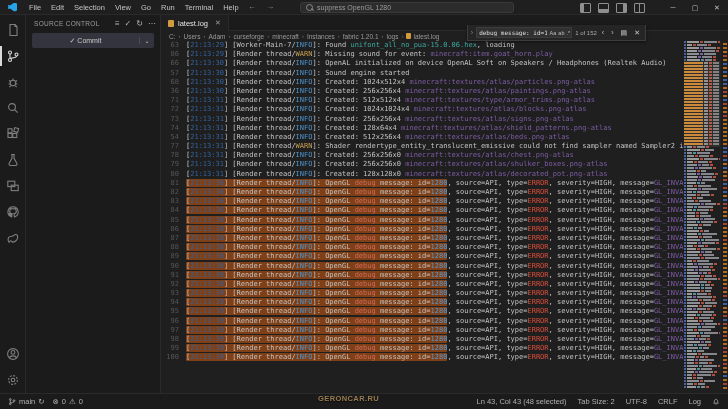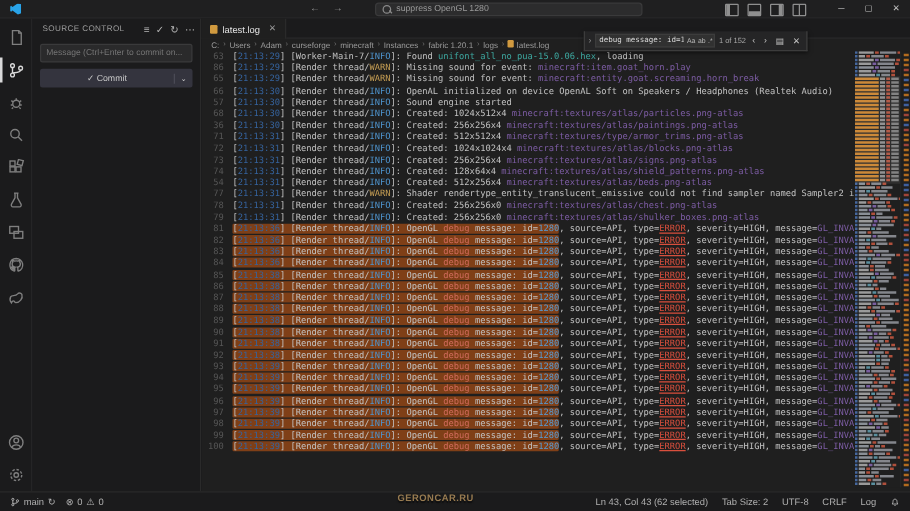--- a/index.html
+++ b/index.html
@@ -51,21 +51,21 @@
   .tab .tlabel{font-size:7.5px;color:#e4e4e4;}
   .tab .tclose{font-size:7px;color:#9a9a9a;margin-left:3px;}
   .breadcrumb{height:10px;display:flex;align-items:center;padding-left:8px;font-size:6.5px;color:#9a9a9a;gap:3px;white-space:nowrap;}
   .breadcrumb .sep{color:#6e6e6e;font-size:6px;}
   .bc-ficon{width:5px;height:6px;background:#d19a3f;border-radius:1px;display:inline-block;margin-right:2px;}
   
   .logwrap{position:absolute;left:0;top:26px;width:523px;height:349px;overflow:hidden;}
   .row{white-space:pre;font-family:"DejaVu Sans Mono",monospace;font-size:7px;line-height:9.2px;height:9.2px;}
   .g{display:inline-block;width:18px;margin-right:7px;text-align:right;color:#565656;}
   .t{color:#c2c2c2;} .ts{color:#35639e;} .info{color:#4e94ce;} .warn{color:#c79f54;}
-  .link{color:#7e5da6;} .cyan{color:#3da8a0;} .dbg{color:#d16b5c;} .err{color:#d94f3d;text-decoration:underline;} .num{color:#569cd6;}
+  .link{color:#7e5da6;} .cyan{color:#3da8a0;} .dbg{color:#d16b5c;} .err{color:#d94f3d;} .num{color:#569cd6;}
   .match{background:rgba(224,95,16,.5);border-radius:1px;}
   
   .find{position:absolute;right:82px;top:10px;height:15px;background:#252526;border:1px solid #3c3c3c;border-top:none;
         box-shadow:0 1px 3px rgba(0,0,0,.5);display:flex;align-items:center;padding:0 3px;gap:3px;z-index:5;}
   .find .grip{color:#8a8a8a;font-size:7px;}
   .findinput{width:96px;height:11px;background:#313131;border:1px solid #3c3c3c;display:flex;align-items:center;box-sizing:border-box;}
   .findinput input{flex:1;min-width:0;background:transparent;border:none;outline:none;color:#dddddd;
         font-family:"DejaVu Sans Mono",monospace;font-size:6px;padding:0 2px;}
   .ftoggle{font-size:5.5px;color:#bdbdbd;padding:0 1px;flex:none;}
   .fcount{font-size:6px;color:#aaaaaa;white-space:nowrap;}
@@ -84,20 +84,30 @@
   .sb-right{display:flex;align-items:center;gap:11px;}
   .sb-item{display:flex;align-items:center;gap:3px;white-space:nowrap;}
   .watermark{position:absolute;left:318px;top:394px;font-size:7.5px;font-weight:bold;color:rgba(186,150,96,.8);
              letter-spacing:.4px;z-index:9;text-shadow:0 1px 1px rgba(0,0,0,.6);}
 </style>
 </head>
 <body>
 
 <div class="abs titlebar">
   <div class="vslogo"></div>
+  <div style="display:flex;">
+      <span class="menu">File</span>
+      <span class="menu">Edit</span>
+      <span class="menu">Selection</span>
+      <span class="menu">View</span>
+      <span class="menu">Go</span>
+      <span class="menu">Run</span>
+      <span class="menu">Terminal</span>
+      <span class="menu">Help</span>
+    </div>
   <div class="navarrows">← →</div>
   <div class="cmdcenter">
     <span class="mag"></span>
     <span>suppress OpenGL 1280</span>
   </div>
   <div class="layouticons">
     <span class="li l"></span>
     <span class="li b"></span>
     <span class="li r"></span>
     <span class="li g"></span>
@@ -184,21 +194,20 @@
 <div class="abs sidebar">
   <div class="sc-header">
     <span class="sc-title">SOURCE CONTROL</span>
     <span class="sc-icons">
         <span>≡</span>
         <span>✓</span>
         <span>↻</span>
         <span>⋯</span>
       </span>
   </div>
-  <input class="sc-msg" placeholder="Message (Ctrl+Enter to commit on..." style="">
   <div class="commit">
     <span class="main"><span>✓</span> <span>Commit</span></span>
     <span class="dd">⌄</span>
   </div>
 </div>
 
 <div class="abs editorgroup">
   <div class="tabbar">
     <div class="tab">
       <span class="ficon"></span>
@@ -223,33 +232,33 @@
       <span class="sep">›</span>
       <span>logs</span>
       <span class="sep">›</span>
       <span><span class="bc-ficon"></span>latest.log</span>
     </div>
 
   <div class="logwrap">
     <div>
         <div class="row"><span class="g">63</span><span class="t">[</span><span class="ts">21:13:29</span><span class="t">] [</span><span class="t">Worker-Main-7</span><span class="t">/</span><span class="info">INFO</span><span class="t">]: </span><span class="t">Found </span><span class="cyan">unifont_all_no_pua-15.0.06.hex</span><span class="t">, loading</span></div>
         <div class="row"><span class="g">86</span><span class="t">[</span><span class="ts">21:13:29</span><span class="t">] [</span><span class="t">Render thread</span><span class="t">/</span><span class="warn">WARN</span><span class="t">]: </span><span class="t">Missing sound for event: </span><span class="link">minecraft:item.goat_horn.play</span></div>
-        <div class="row"><span class="g">65</span><span class="t">[</span><span class="ts">21:13:29</span><span class="t">] [</span><span class="t">Render thread</span><span class="t">/</span><span class="warn">WARN</span><span class="t">]: </span><span class="t">Missing sound for event: </span><span class="link">minecraft:entity.goat.screaming.horn_break</span></div>
         <div class="row"><span class="g">66</span><span class="t">[</span><span class="ts">21:13:30</span><span class="t">] [</span><span class="t">Render thread</span><span class="t">/</span><span class="info">INFO</span><span class="t">]: </span><span class="t">OpenAL initialized on device OpenAL Soft on Speakers / Headphones (Realtek Audio)</span></div>
         <div class="row"><span class="g">57</span><span class="t">[</span><span class="ts">21:13:30</span><span class="t">] [</span><span class="t">Render thread</span><span class="t">/</span><span class="info">INFO</span><span class="t">]: </span><span class="t">Sound engine started</span></div>
         <div class="row"><span class="g">68</span><span class="t">[</span><span class="ts">21:13:30</span><span class="t">] [</span><span class="t">Render thread</span><span class="t">/</span><span class="info">INFO</span><span class="t">]: </span><span class="t">Created: 1024x512x4 </span><span class="link">minecraft:textures/atlas/particles.png-atlas</span></div>
         <div class="row"><span class="g">36</span><span class="t">[</span><span class="ts">21:13:30</span><span class="t">] [</span><span class="t">Render thread</span><span class="t">/</span><span class="info">INFO</span><span class="t">]: </span><span class="t">Created: 256x256x4 </span><span class="link">minecraft:textures/atlas/paintings.png-atlas</span></div>
         <div class="row"><span class="g">71</span><span class="t">[</span><span class="ts">21:13:31</span><span class="t">] [</span><span class="t">Render thread</span><span class="t">/</span><span class="info">INFO</span><span class="t">]: </span><span class="t">Created: 512x512x4 </span><span class="link">minecraft:textures/type/armor_trims.png-atlas</span></div>
         <div class="row"><span class="g">72</span><span class="t">[</span><span class="ts">21:13:31</span><span class="t">] [</span><span class="t">Render thread</span><span class="t">/</span><span class="info">INFO</span><span class="t">]: </span><span class="t">Created: 1024x1024x4 </span><span class="link">minecraft:textures/atlas/blocks.png-atlas</span></div>
         <div class="row"><span class="g">73</span><span class="t">[</span><span class="ts">21:13:31</span><span class="t">] [</span><span class="t">Render thread</span><span class="t">/</span><span class="info">INFO</span><span class="t">]: </span><span class="t">Created: 256x256x4 </span><span class="link">minecraft:textures/atlas/signs.png-atlas</span></div>
         <div class="row"><span class="g">74</span><span class="t">[</span><span class="ts">21:13:31</span><span class="t">] [</span><span class="t">Render thread</span><span class="t">/</span><span class="info">INFO</span><span class="t">]: </span><span class="t">Created: 128x64x4 </span><span class="link">minecraft:textures/atlas/shield_patterns.png-atlas</span></div>
         <div class="row"><span class="g">54</span><span class="t">[</span><span class="ts">21:13:31</span><span class="t">] [</span><span class="t">Render thread</span><span class="t">/</span><span class="info">INFO</span><span class="t">]: </span><span class="t">Created: 512x256x4 </span><span class="link">minecraft:textures/atlas/beds.png-atlas</span></div>
         <div class="row"><span class="g">77</span><span class="t">[</span><span class="ts">21:13:31</span><span class="t">] [</span><span class="t">Render thread</span><span class="t">/</span><span class="warn">WARN</span><span class="t">]: </span><span class="t">Shader rendertype_entity_translucent_emissive could not find sampler named Sampler2 in the specified shader pr</span></div>
         <div class="row"><span class="g">78</span><span class="t">[</span><span class="ts">21:13:31</span><span class="t">] [</span><span class="t">Render thread</span><span class="t">/</span><span class="info">INFO</span><span class="t">]: </span><span class="t">Created: 256x256x0 </span><span class="link">minecraft:textures/atlas/chest.png-atlas</span></div>
         <div class="row"><span class="g">79</span><span class="t">[</span><span class="ts">21:13:31</span><span class="t">] [</span><span class="t">Render thread</span><span class="t">/</span><span class="info">INFO</span><span class="t">]: </span><span class="t">Created: 256x256x0 </span><span class="link">minecraft:textures/atlas/shulker_boxes.png-atlas</span></div>
+        <div class="row"><span class="g">80</span><span class="t">[</span><span class="ts">21:13:31</span><span class="t">] [</span><span class="t">Render thread</span><span class="t">/</span><span class="info">INFO</span><span class="t">]: </span><span class="t">Created: 128x128x0 </span><span class="link">minecraft:textures/atlas/decorated_pot.png-atlas</span></div>
         <div class="row"><span class="g">81</span><span class="match"><span class="t">[</span><span class="ts">21:13:36</span><span class="t">] [</span><span class="t">Render thread</span><span class="t">/</span><span class="info">INFO</span><span class="t">]: </span><span class="t">OpenGL </span><span class="dbg">debug</span><span class="t"> message: id=</span><span class="num">1280</span></span><span class="t">, source=API, type=</span><span class="err">ERROR</span><span class="t">, severity=HIGH, message=</span><span class="link">GL_INVALID_ENUM error generated</span></div>
         <div class="row"><span class="g">82</span><span class="match"><span class="t">[</span><span class="ts">21:13:36</span><span class="t">] [</span><span class="t">Render thread</span><span class="t">/</span><span class="info">INFO</span><span class="t">]: </span><span class="t">OpenGL </span><span class="dbg">debug</span><span class="t"> message: id=</span><span class="num">1280</span></span><span class="t">, source=API, type=</span><span class="err">ERROR</span><span class="t">, severity=HIGH, message=</span><span class="link">GL_INVALID_ENUM error generated</span></div>
         <div class="row"><span class="g">83</span><span class="match"><span class="t">[</span><span class="ts">21:13:36</span><span class="t">] [</span><span class="t">Render thread</span><span class="t">/</span><span class="info">INFO</span><span class="t">]: </span><span class="t">OpenGL </span><span class="dbg">debug</span><span class="t"> message: id=</span><span class="num">1280</span></span><span class="t">, source=API, type=</span><span class="err">ERROR</span><span class="t">, severity=HIGH, message=</span><span class="link">GL_INVALID_ENUM error generated</span></div>
         <div class="row"><span class="g">84</span><span class="match"><span class="t">[</span><span class="ts">21:13:36</span><span class="t">] [</span><span class="t">Render thread</span><span class="t">/</span><span class="info">INFO</span><span class="t">]: </span><span class="t">OpenGL </span><span class="dbg">debug</span><span class="t"> message: id=</span><span class="num">1280</span></span><span class="t">, source=API, type=</span><span class="err">ERROR</span><span class="t">, severity=HIGH, message=</span><span class="link">GL_INVALID_ENUM error generated</span></div>
         <div class="row"><span class="g">85</span><span class="match"><span class="t">[</span><span class="ts">21:13:38</span><span class="t">] [</span><span class="t">Render thread</span><span class="t">/</span><span class="info">INFO</span><span class="t">]: </span><span class="t">OpenGL </span><span class="dbg">debug</span><span class="t"> message: id=</span><span class="num">1280</span></span><span class="t">, source=API, type=</span><span class="err">ERROR</span><span class="t">, severity=HIGH, message=</span><span class="link">GL_INVALID_ENUM error generated</span></div>
         <div class="row"><span class="g">86</span><span class="match"><span class="t">[</span><span class="ts">21:13:38</span><span class="t">] [</span><span class="t">Render thread</span><span class="t">/</span><span class="info">INFO</span><span class="t">]: </span><span class="t">OpenGL </span><span class="dbg">debug</span><span class="t"> message: id=</span><span class="num">1280</span></span><span class="t">, source=API, type=</span><span class="err">ERROR</span><span class="t">, severity=HIGH, message=</span><span class="link">GL_INVALID_ENUM error generated</span></div>
         <div class="row"><span class="g">87</span><span class="match"><span class="t">[</span><span class="ts">21:13:38</span><span class="t">] [</span><span class="t">Render thread</span><span class="t">/</span><span class="info">INFO</span><span class="t">]: </span><span class="t">OpenGL </span><span class="dbg">debug</span><span class="t"> message: id=</span><span class="num">1280</span></span><span class="t">, source=API, type=</span><span class="err">ERROR</span><span class="t">, severity=HIGH, message=</span><span class="link">GL_INVALID_ENUM error generated</span></div>
         <div class="row"><span class="g">88</span><span class="match"><span class="t">[</span><span class="ts">21:13:38</span><span class="t">] [</span><span class="t">Render thread</span><span class="t">/</span><span class="info">INFO</span><span class="t">]: </span><span class="t">OpenGL </span><span class="dbg">debug</span><span class="t"> message: id=</span><span class="num">1280</span></span><span class="t">, source=API, type=</span><span class="err">ERROR</span><span class="t">, severity=HIGH, message=</span><span class="link">GL_INVALID_ENUM error generated</span></div>
         <div class="row"><span class="g">89</span><span class="match"><span class="t">[</span><span class="ts">21:13:38</span><span class="t">] [</span><span class="t">Render thread</span><span class="t">/</span><span class="info">INFO</span><span class="t">]: </span><span class="t">OpenGL </span><span class="dbg">debug</span><span class="t"> message: id=</span><span class="num">1280</span></span><span class="t">, source=API, type=</span><span class="err">ERROR</span><span class="t">, severity=HIGH, message=</span><span class="link">GL_INVALID_ENUM error generated</span></div>
         <div class="row"><span class="g">90</span><span class="match"><span class="t">[</span><span class="ts">21:13:38</span><span class="t">] [</span><span class="t">Render thread</span><span class="t">/</span><span class="info">INFO</span><span class="t">]: </span><span class="t">OpenGL </span><span class="dbg">debug</span><span class="t"> message: id=</span><span class="num">1280</span></span><span class="t">, source=API, type=</span><span class="err">ERROR</span><span class="t">, severity=HIGH, message=</span><span class="link">GL_INVALID_ENUM error generated</span></div>
@@ -1130,21 +1139,21 @@
       <span>↻</span>
     </span>
     <span class="sb-item">
       <span>⊗</span>
         <span>0</span>
       <span>⚠</span>
         <span>0</span>
     </span>
   </div>
   <div class="sb-right">
-    <span class="sb-item">Ln 43, Col 43 (62 selected)</span>
+    <span class="sb-item">Ln 43, Col 43 (48 selected)</span>
     <span class="sb-item">Tab Size: 2</span>
     <span class="sb-item">UTF-8</span>
     <span class="sb-item">CRLF</span>
     <span class="sb-item">Log</span>
     <span class="sb-item">
       <svg width="8" height="9" viewBox="0 0 14 14" style="stroke:#b0b0b0;fill:none;stroke-width:1.3;">
           <path d="M3 10h8c-1-1-1.2-2-1.2-3.5 0-2-1-3.3-2.8-3.3S4.2 4.5 4.2 6.5C4.2 8 4 9 3 10z"></path>
           <path d="M6 11.5c.3.8 1.7.8 2 0"></path>
         </svg>
     </span>

